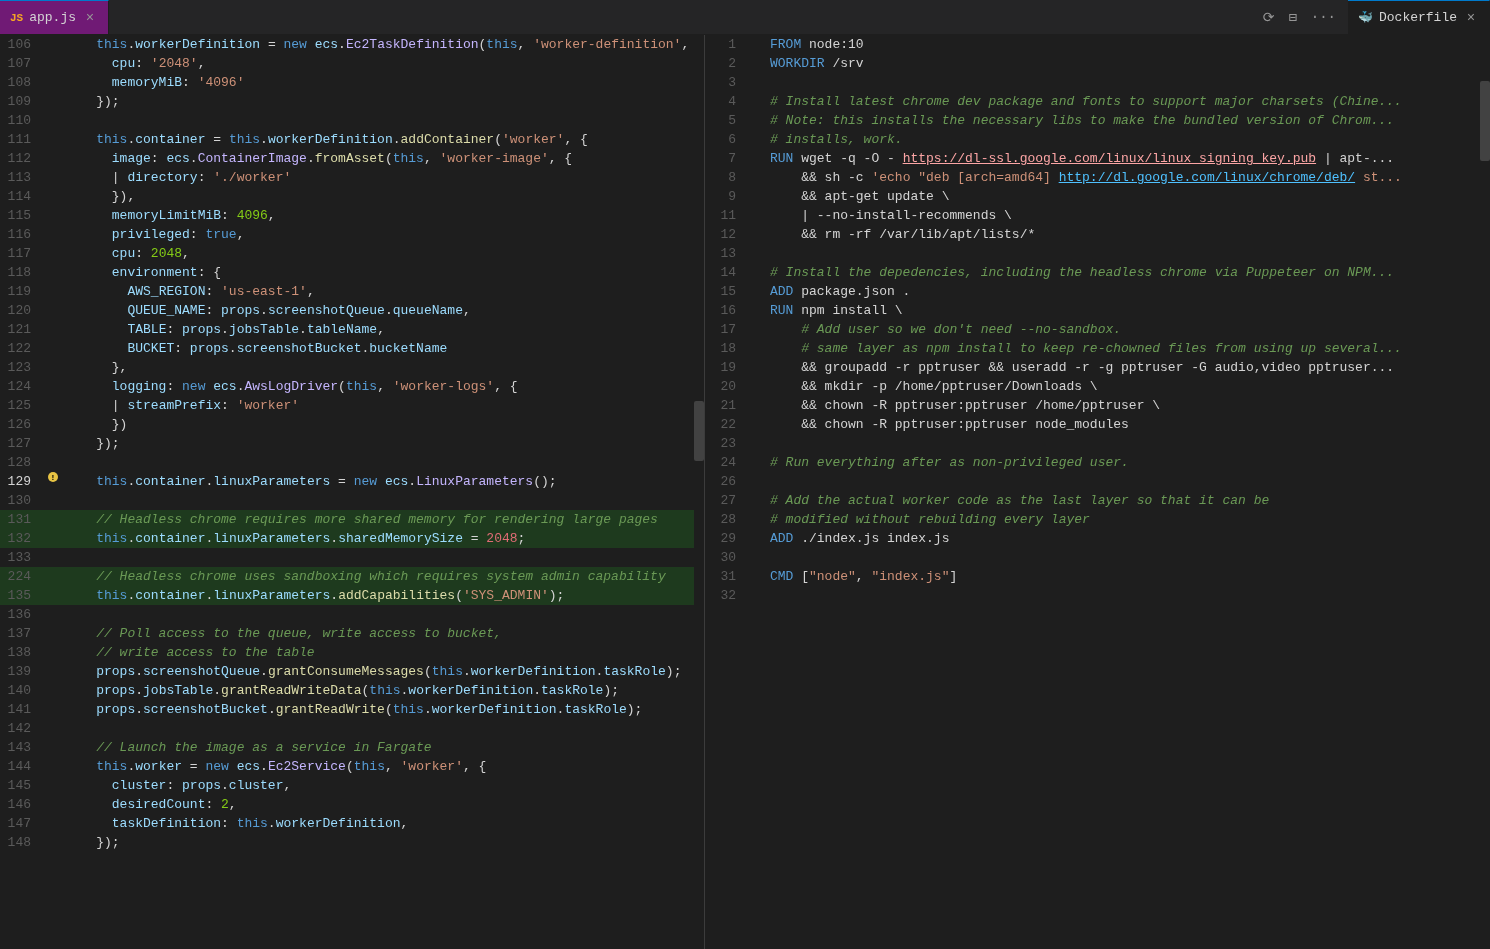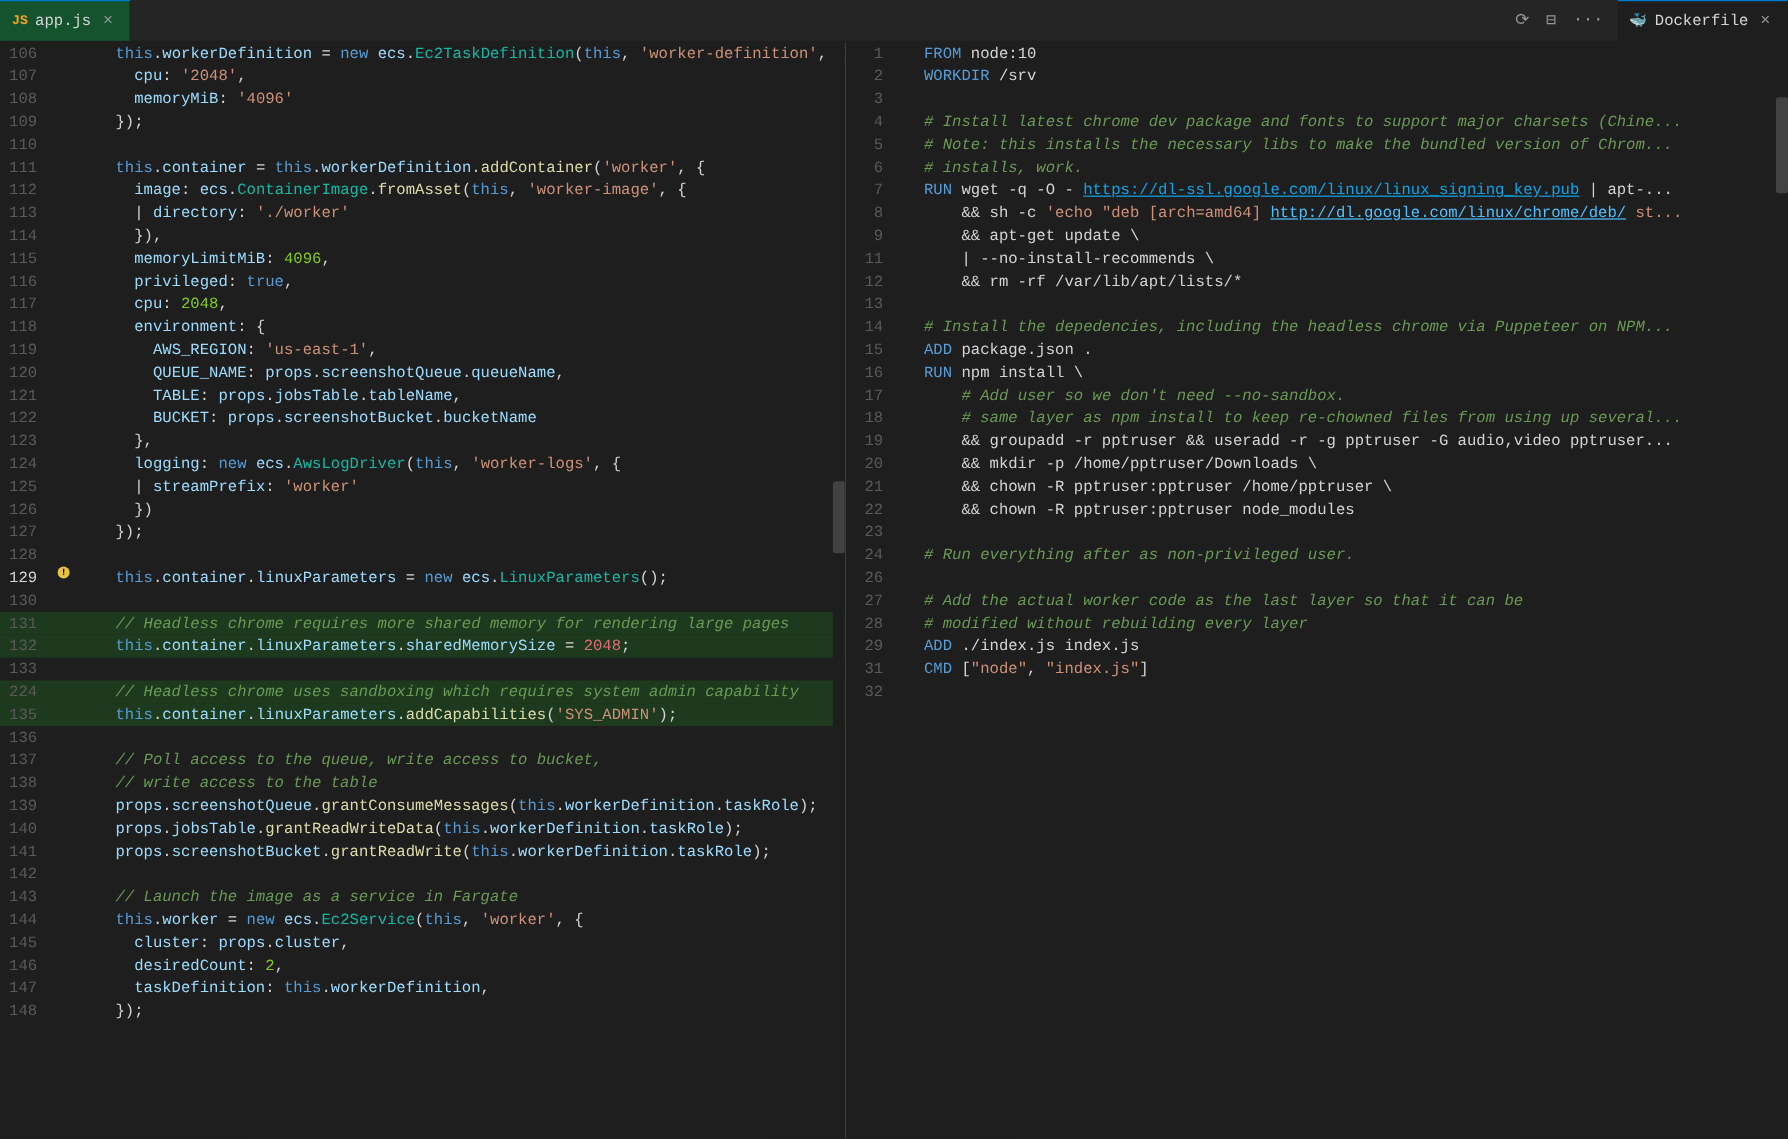--- a/index.html
+++ b/index.html
@@ -30,21 +30,21 @@
       padding: 0 10px;
       font-size: 13px;
       color: #969696;
       background: #2d2d2d;
       border-right: 1px solid #1e1e1e;
       cursor: pointer;
       gap: 6px;
       min-width: 100px;
     }
     .tab.active {
-      background: #14532d;
+      background: #701a75;
       color: #d4d4d4;
       border-top: 1px solid #007acc;
     }
     .tab-close {
       width: 16px;
       height: 16px;
       display: flex;
       align-items: center;
       justify-content: center;
       border-radius: 3px;
@@ -137,28 +137,28 @@
       white-space: pre;
       font-size: 13px;
       padding-left: 4px;
     }
     .highlighted-comment {
       background: #1e3a1e;
     }
     
     .kw { color: #569cd6; }
     .fn { color: #dcdcaa; }
-    .cls { color: #14b8a6; }
+    .cls { color: #c4b5fd; }
     .str { color: #ce9178; }
     .num { color: #84cc16; }
     .prop { color: #9cdcfe; }
     .cmt { color: #6a9955; font-style: italic; }
     .plain { color: #d4d4d4; }
     .this-kw { color: #569cd6; }
-    .url { color: #0ea5e9; text-decoration: underline; }
+    .url { color: #fca5a5; text-decoration: underline; }
     
     .dockerfile-tab {
       display: flex;
       align-items: center;
       padding: 0 10px;
       font-size: 13px;
       color: #d4d4d4;
       background: #1e1e1e;
       border-right: 1px solid #1e1e1e;
       border-top: 1px solid #007acc;
@@ -640,20 +640,25 @@
             <span class="line-gutter"></span>
             <span class="line-content"><span class="cmt"># modified without rebuilding every layer</span></span>
           </div>
 
           <div class="line">
             <span class="line-number">29</span>
             <span class="line-gutter"></span>
             <span class="line-content"><span class="add-cmd">ADD</span><span class="plain"> ./index.js index.js</span></span>
           </div>
 
+          <div class="line">
+            <span class="line-number">30</span>
+            <span class="line-gutter"></span>
+            <span class="line-content"></span>
+          </div>
 
           <div class="line">
             <span class="line-number">31</span>
             <span class="line-gutter"></span>
             <span class="line-content"><span class="cmd-cmd">CMD</span><span class="plain"> [</span><span class="str">"node"</span><span class="plain">, </span><span class="str">"index.js"</span><span class="plain">]</span></span>
           </div>
 
           <div class="line">
             <span class="line-number">32</span>
             <span class="line-gutter"></span>

